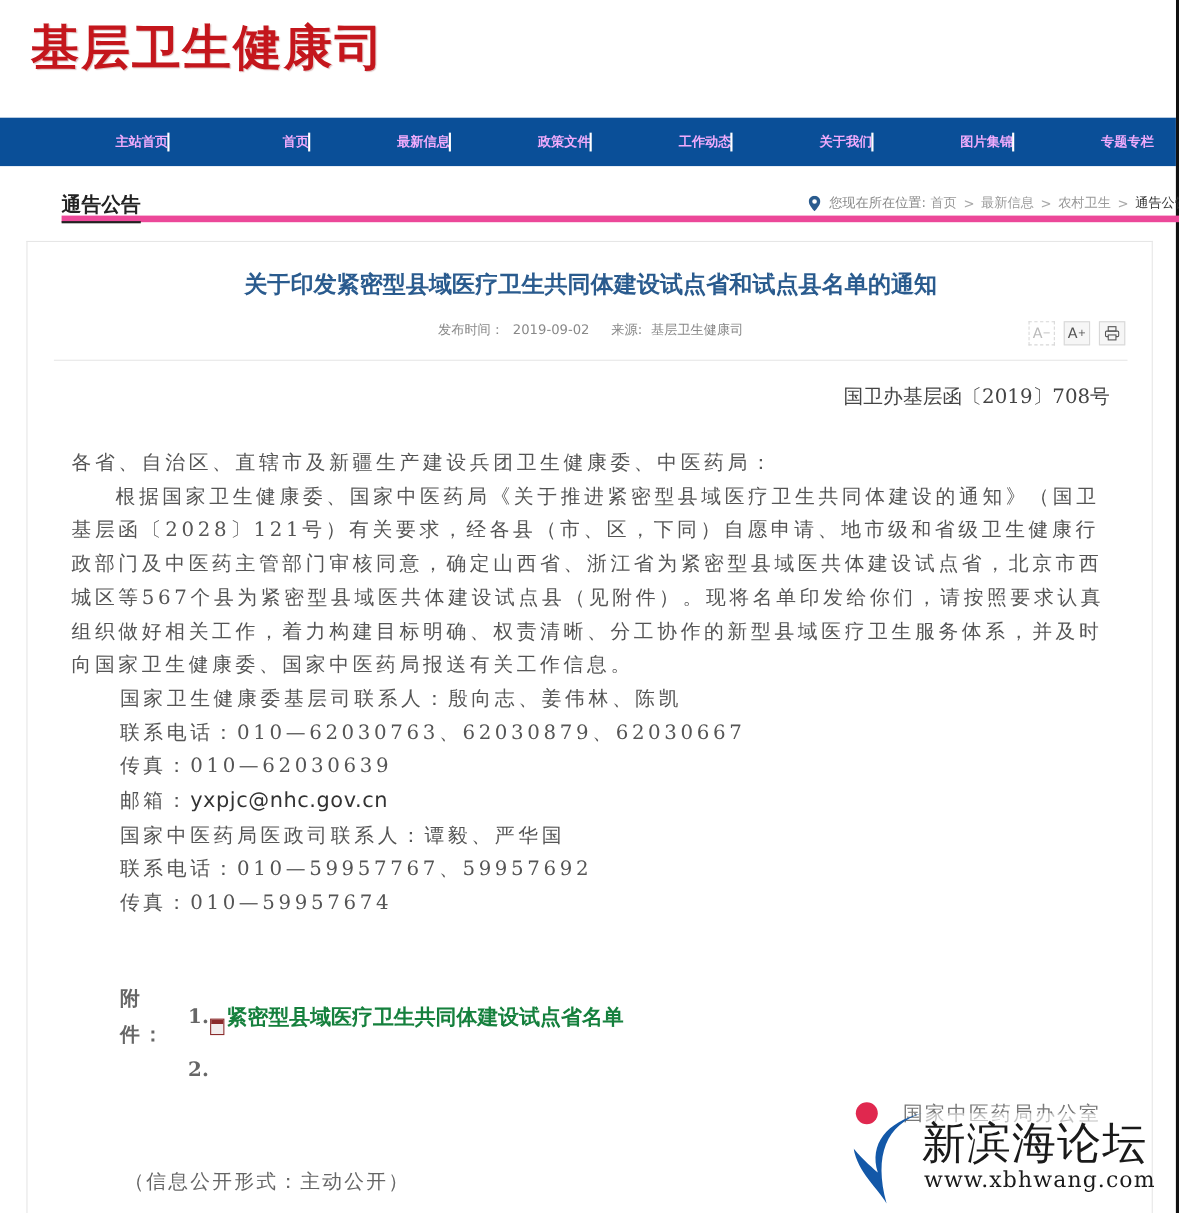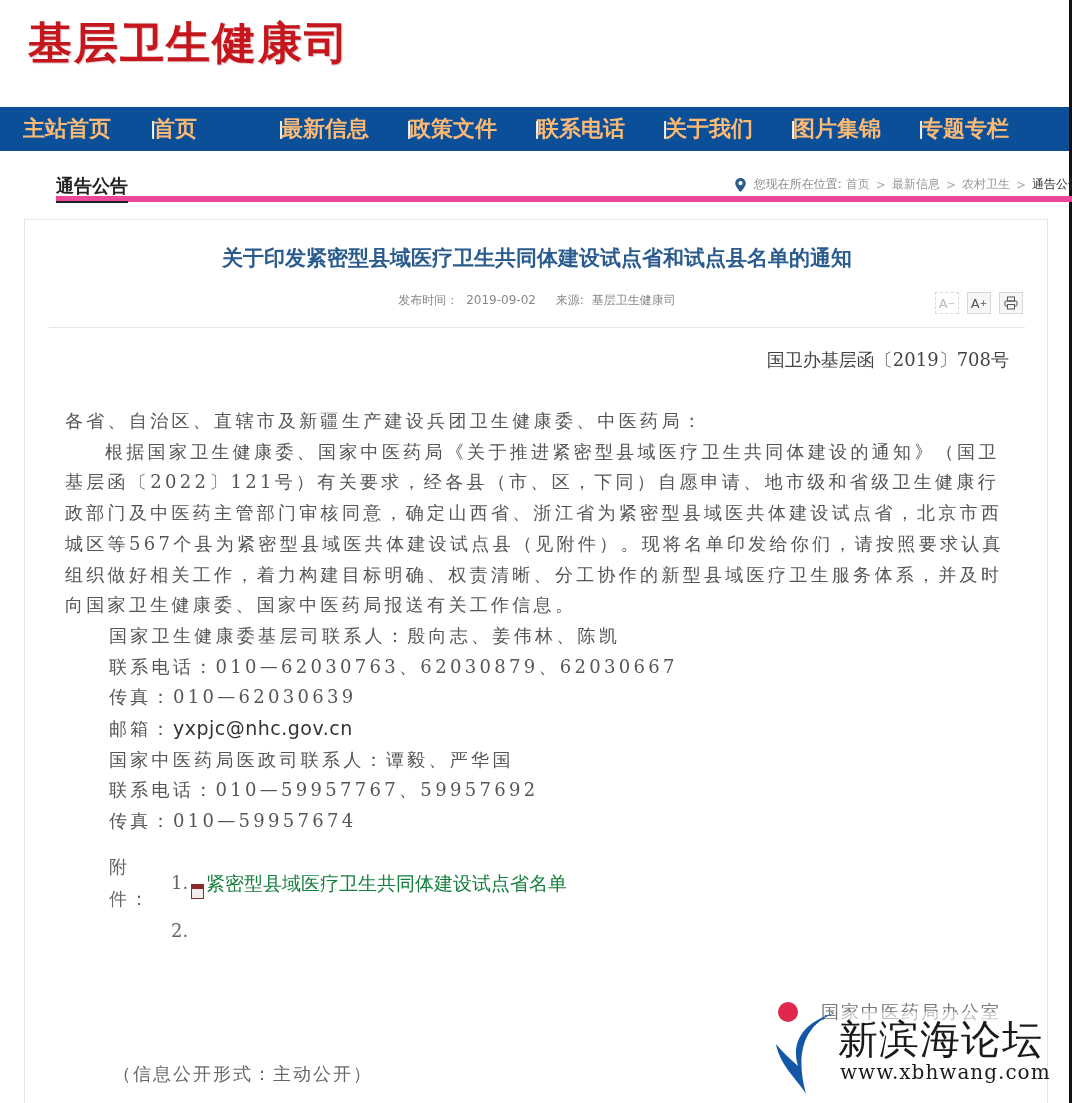--- a/index.html
+++ b/index.html
@@ -4,21 +4,21 @@
 <style>
   * { box-sizing: border-box; margin: 0; padding: 0; }
   html, body { width: 1072px; height: 1103px; overflow: hidden; background: #ffffff; }
   body { position: relative; font-family: "DejaVu Sans", "Liberation Sans", sans-serif; color: #333; }
   .right-edge { position: absolute; top: 0; right: 0; width: 3px; height: 1103px; background: #111; }
 
   .logo-bar { position: absolute; left: 0; top: 0; width: 1069px; height: 107px; background: #fff; }
   .logo-text { position: absolute; left: 28px; top: 14px; font-size: 44px; font-weight: bold; color: #c4161c; letter-spacing: 2px; text-shadow: 1px 1px 1px rgba(120,0,0,0.25); font-family: "DejaVu Sans", sans-serif; }
 
   .nav { position: absolute; left: 0; top: 107px; width: 1069px; height: 44px; background: #0a4f98; display: flex; align-items: center; }
-  .nav-item { color: #fdba74; font-size: 22px; font-weight: bold; text-align: left; width: 128px; cursor: pointer; white-space: nowrap; }
+  .nav-item { color: #f0abfc; font-size: 12px; font-weight: bold; text-align: right; width: 128px; cursor: pointer; white-space: nowrap; }
   .nav-item:first-child { width: 130px; margin-left: 23px; }
   .nav-sep { color: #fff; font-size: 17px; font-weight: bold; width: 0; display: flex; justify-content: center; }
 
   .section-head { position: absolute; left: 24px; top: 172px; width: 1024px; height: 30px; border-bottom: 6px solid #ec4899; margin-left: 32px; }
   .section-title { position: absolute; left: 0; top: 2px; font-size: 18px; font-weight: bold; color: #222; padding-bottom: 3px; border-bottom: 2px solid #222; }
   .breadcrumb { position: absolute; right: 0; top: 4px; font-size: 12px; color: #888; display: flex; align-items: center; gap: 4px; }
   .bc-pin { width: 11px; height: 14px; display: inline-block; margin-right: 4px; }
   .bc-link { color: #999; cursor: pointer; }
   .bc-arrow { color: #aaa; margin: 0 2px; }
   .bc-current { color: #333; }
@@ -34,21 +34,21 @@
   .meta-rule { position: absolute; left: 24px; top: 107px; width: 976px; height: 1px; background: #e6e6e6; }
 
   .doc-num { position: absolute; right: 38px; top: 128px; font-size: 18px; color: #444; font-family: "DejaVu Serif", "Liberation Serif", serif; }
 
   .body-text { position: absolute; left: 40px; top: 186px; width: 950px; font-family: "DejaVu Serif", "Liberation Serif", serif; font-size: 18px; color: #555; line-height: 30.7px; letter-spacing: 3.3px; }
   .body-text p { margin: 0; }
   .indent { text-indent: 40px; }
   .contact { padding-left: 44px; }
   .email { font-family: "DejaVu Sans", "Liberation Sans", sans-serif; letter-spacing: 0.5px; color: #333; font-size: 19px; }
 
-  .attach { position: absolute; left: 84px; top: 631px; font-family: "DejaVu Serif", serif; font-size: 18px; color: #666; line-height: 32px; }
+  .attach { position: absolute; left: 84px; top: 673px; font-family: "DejaVu Serif", serif; font-size: 18px; color: #666; line-height: 32px; font-weight: bold; }
   .attach-row { display: flex; align-items: center; }
   .attach-label { width: 62px; letter-spacing: 3px; }
   .attach-num { width: 20px; }
   .attach-spacer { width: 62px; }
   .attach-link { font-family: "DejaVu Sans", sans-serif; color: #15803d; font-size: 19px; cursor: pointer; display: flex; align-items: flex-end; }
   .file-icon { width: 13px; height: 15px; border: 1px solid #8a2b2b; background: linear-gradient(#8a2b2b 0 4px, #f2eded 4px); margin-right: 2px; display: inline-block; }
 
   .sign1 { position: absolute; left: 488px; top: 780px; font-family: "DejaVu Serif", serif; font-size: 18px; color: #666; letter-spacing: 2px; }
   .sign2 { position: absolute; left: 796px; top: 780px; font-family: "DejaVu Serif", serif; font-size: 18px; color: #777; letter-spacing: 2px; }
   .disclosure { position: absolute; left: 88px; top: 842px; font-family: "DejaVu Serif", serif; font-size: 18px; color: #666; letter-spacing: 2px; }
@@ -69,21 +69,21 @@
 
 <nav class="nav">
   <div class="nav-item">主站首页</div>
   <div class="nav-sep">|</div>
   <div class="nav-item">首页</div>
   <div class="nav-sep">|</div>
   <div class="nav-item">最新信息</div>
   <div class="nav-sep">|</div>
   <div class="nav-item">政策文件</div>
   <div class="nav-sep">|</div>
-  <div class="nav-item">联系电话</div>
+  <div class="nav-item">工作动态</div>
   <div class="nav-sep">|</div>
   <div class="nav-item">关于我们</div>
   <div class="nav-sep">|</div>
   <div class="nav-item">图片集锦</div>
   <div class="nav-sep">|</div>
   <div class="nav-item">专题专栏</div>
 </nav>
 
 <div class="section-head">
   <div class="section-title">通告公告</div>
@@ -124,21 +124,21 @@
           <rect x="3.5" y="8.5" width="7" height="4.5" fill="#f6f6f6" stroke="#555"></rect>
         </svg>
     </div>
   </div>
   <div class="meta-rule"></div>
 
   <div class="doc-num">国卫办基层函〔2019〕708号</div>
 
   <div class="body-text">
     <p>各省、自治区、直辖市及新疆生产建设兵团卫生健康委、中医药局：</p>
-    <p class="indent">根据国家卫生健康委、国家中医药局《关于推进紧密型县域医疗卫生共同体建设的通知》（国卫基层函〔2022〕121号）有关要求，经各县（市、区，下同）自愿申请、地市级和省级卫生健康行政部门及中医药主管部门审核同意，确定山西省、浙江省为紧密型县域医共体建设试点省，北京市西城区等567个县为紧密型县域医共体建设试点县（见附件）。现将名单印发给你们，请按照要求认真组织做好相关工作，着力构建目标明确、权责清晰、分工协作的新型县域医疗卫生服务体系，并及时向国家卫生健康委、国家中医药局报送有关工作信息。</p>
+    <p class="indent">根据国家卫生健康委、国家中医药局《关于推进紧密型县域医疗卫生共同体建设的通知》（国卫基层函〔2028〕121号）有关要求，经各县（市、区，下同）自愿申请、地市级和省级卫生健康行政部门及中医药主管部门审核同意，确定山西省、浙江省为紧密型县域医共体建设试点省，北京市西城区等567个县为紧密型县域医共体建设试点县（见附件）。现将名单印发给你们，请按照要求认真组织做好相关工作，着力构建目标明确、权责清晰、分工协作的新型县域医疗卫生服务体系，并及时向国家卫生健康委、国家中医药局报送有关工作信息。</p>
     <p class="contact">国家卫生健康委基层司联系人：殷向志、姜伟林、陈凯</p>
     <p class="contact">联系电话：010—62030763、62030879、62030667</p>
     <p class="contact">传真：010—62030639</p>
     <p class="contact"><span>邮箱：</span><span class="email">yxpjc@nhc.gov.cn</span></p>
     <p class="contact">国家中医药局医政司联系人：谭毅、严华国</p>
     <p class="contact">联系电话：010—59957767、59957692</p>
     <p class="contact">传真：010—59957674</p>
   </div>
 
   <div class="attach">

